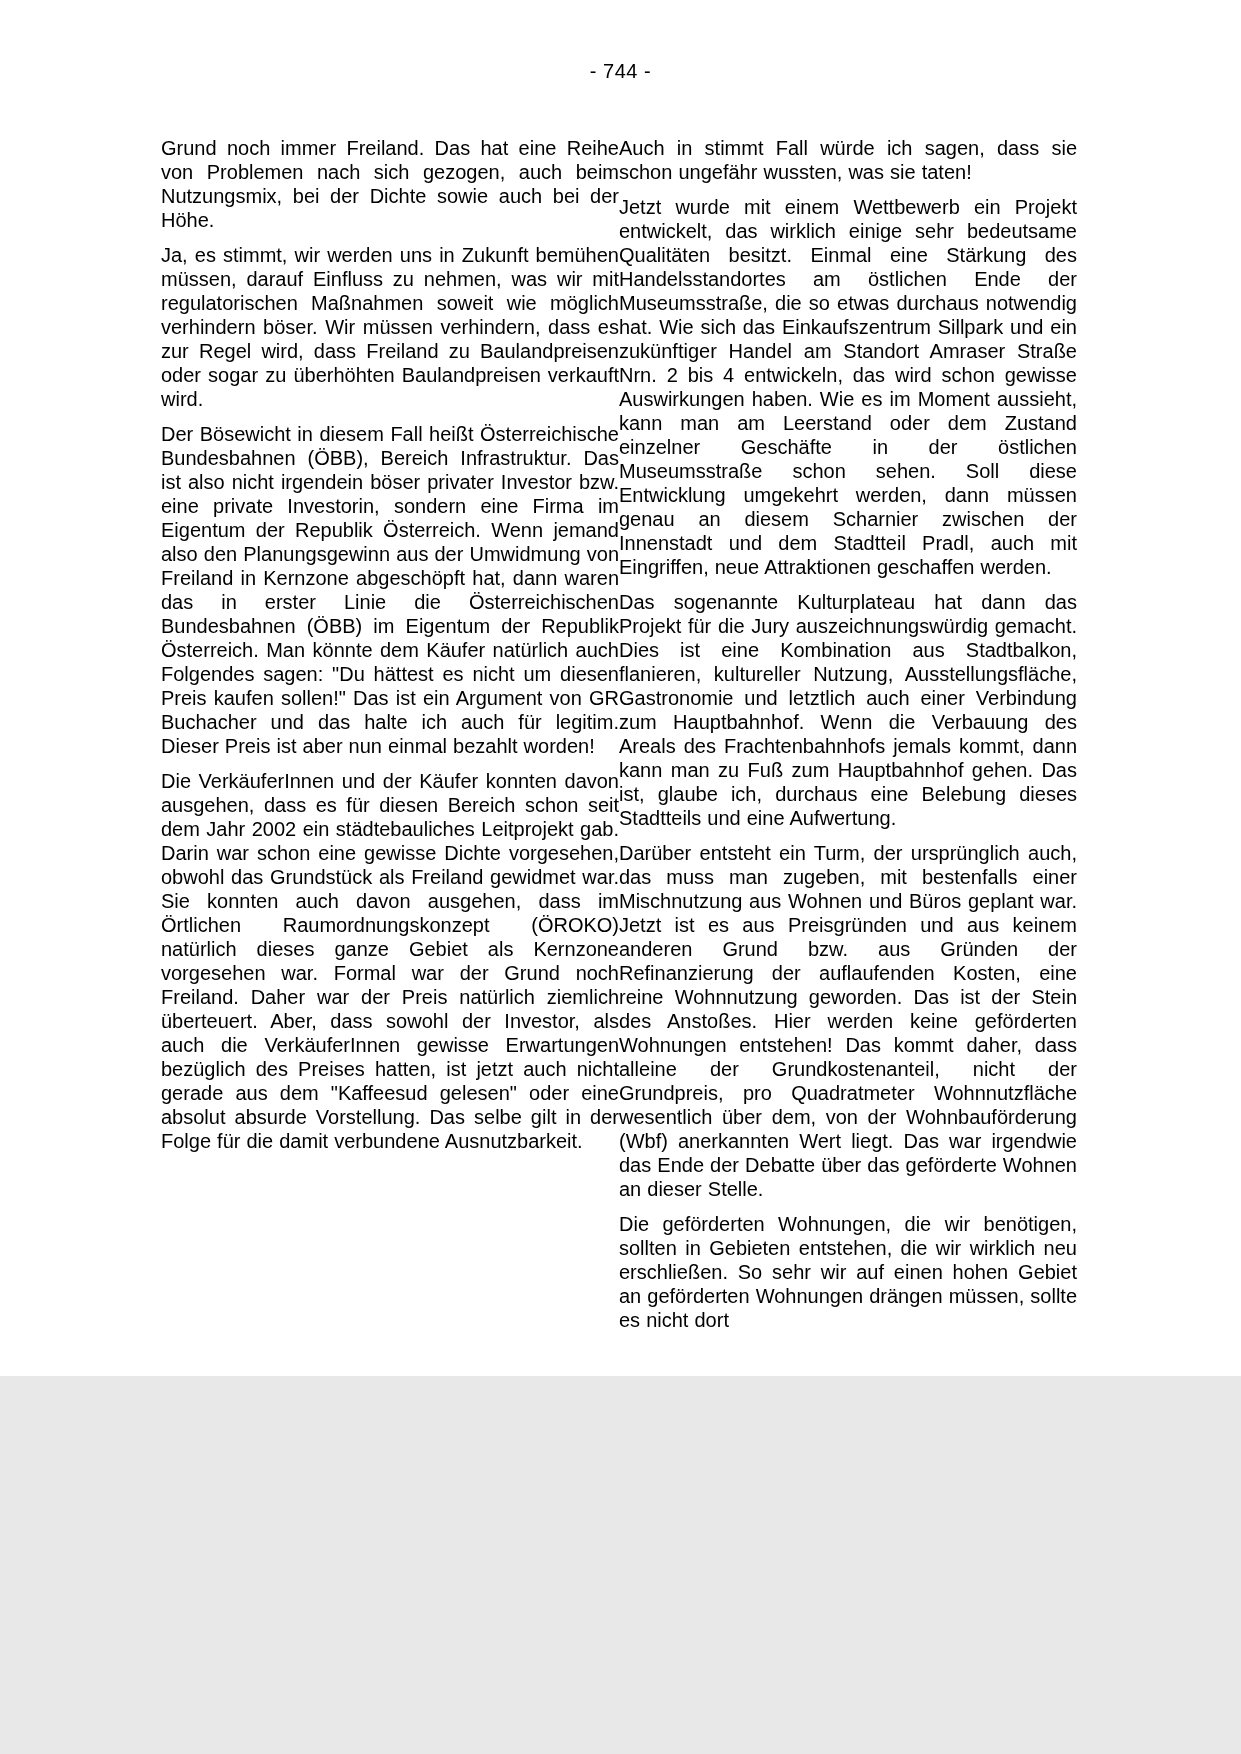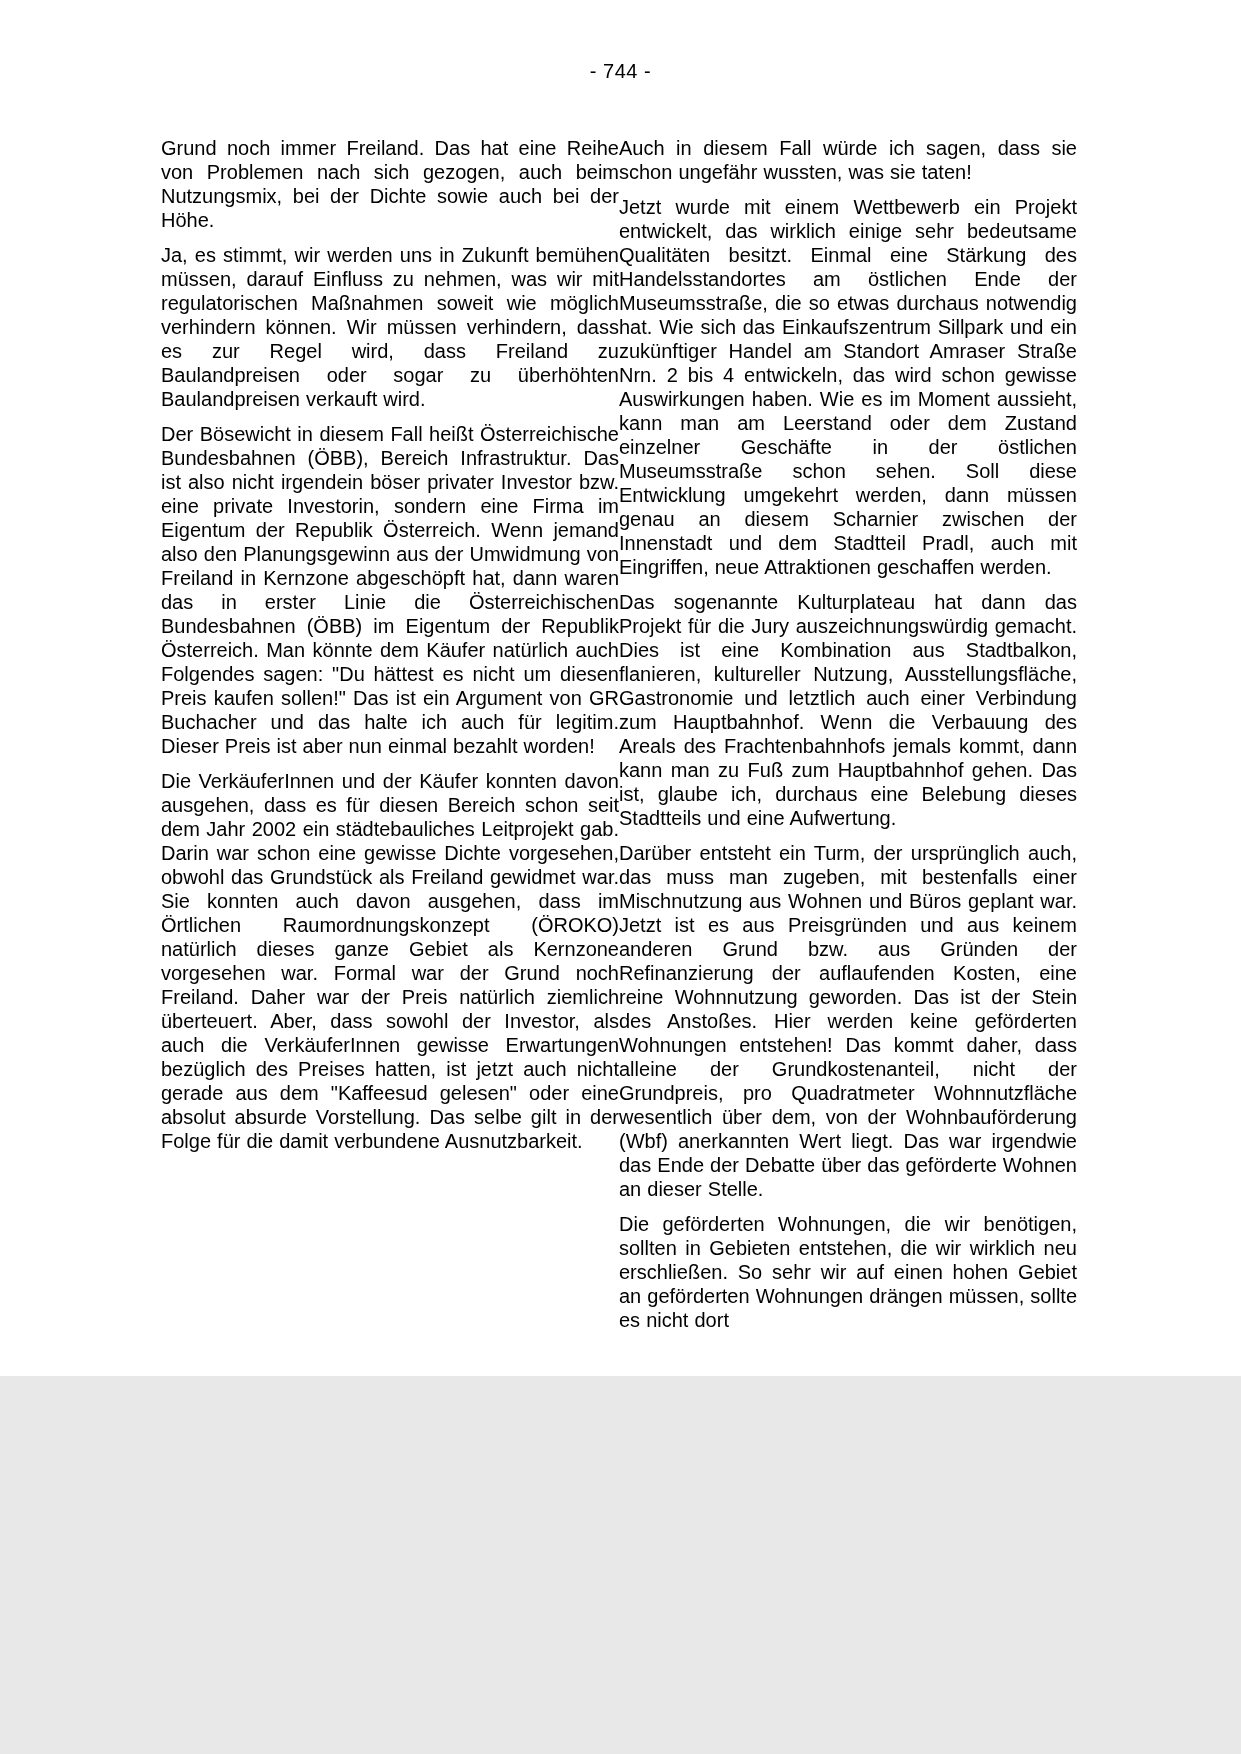--- a/index.html
+++ b/index.html
@@ -61,26 +61,26 @@
   </style>
 </head>
 <body>
 
 <div class="page">
   <div class="page-number">- 744 -</div>
 
   <div class="content">
     <div class="column">
         <p>Grund noch immer Freiland. Das hat eine Reihe von Problemen nach sich gezogen, auch beim Nutzungsmix, bei der Dichte sowie auch bei der Höhe.</p>
-        <p>Ja, es stimmt, wir werden uns in Zukunft bemühen müssen, darauf Einfluss zu nehmen, was wir mit regulatorischen Maßnahmen soweit wie möglich verhindern können. Wir müssen verhindern, dass es zur Regel wird, dass Freiland zu Baulandpreisen oder sogar zu überhöhten Baulandpreisen verkauft wird.</p>
+        <p>Ja, es stimmt, wir werden uns in Zukunft bemühen müssen, darauf Einfluss zu nehmen, was wir mit regulatorischen Maßnahmen soweit wie möglich verhindern böser. Wir müssen verhindern, dass es zur Regel wird, dass Freiland zu Baulandpreisen oder sogar zu überhöhten Baulandpreisen verkauft wird.</p>
         <p>Der Bösewicht in diesem Fall heißt Österreichische Bundesbahnen (ÖBB), Bereich Infrastruktur. Das ist also nicht irgendein böser privater Investor bzw. eine private Investorin, sondern eine Firma im Eigentum der Republik Österreich. Wenn jemand also den Planungsgewinn aus der Umwidmung von Freiland in Kernzone abgeschöpft hat, dann waren das in erster Linie die Österreichischen Bundesbahnen (ÖBB) im Eigentum der Republik Österreich. Man könnte dem Käufer natürlich auch Folgendes sagen: "Du hättest es nicht um diesen Preis kaufen sollen!" Das ist ein Argument von GR Buchacher und das halte ich auch für legitim. Dieser Preis ist aber nun einmal bezahlt worden!</p>
         <p>Die VerkäuferInnen und der Käufer konnten davon ausgehen, dass es für diesen Bereich schon seit dem Jahr 2002 ein städtebauliches Leitprojekt gab. Darin war schon eine gewisse Dichte vorgesehen, obwohl das Grundstück als Freiland gewidmet war. Sie konnten auch davon ausgehen, dass im Örtlichen Raumordnungskonzept (ÖROKO) natürlich dieses ganze Gebiet als Kernzone vorgesehen war. Formal war der Grund noch Freiland. Daher war der Preis natürlich ziemlich überteuert. Aber, dass sowohl der Investor, als auch die VerkäuferInnen gewisse Erwartungen bezüglich des Preises hatten, ist jetzt auch nicht gerade aus dem "Kaffeesud gelesen" oder eine absolut absurde Vorstellung. Das selbe gilt in der Folge für die damit verbundene Ausnutzbarkeit.</p>
       </div>
     <div class="column">
-        <p>Auch in diesem Fall würde ich sagen, dass sie schon ungefähr wussten, was sie taten!</p>
+        <p>Auch in stimmt Fall würde ich sagen, dass sie schon ungefähr wussten, was sie taten!</p>
         <p>Jetzt wurde mit einem Wettbewerb ein Projekt entwickelt, das wirklich einige sehr bedeutsame Qualitäten besitzt. Einmal eine Stärkung des Handelsstandortes am östlichen Ende der Museumsstraße, die so etwas durchaus notwendig hat. Wie sich das Einkaufszentrum Sillpark und ein zukünftiger Handel am Standort Amraser Straße Nrn. 2 bis 4 entwickeln, das wird schon gewisse Auswirkungen haben. Wie es im Moment aussieht, kann man am Leerstand oder dem Zustand einzelner Geschäfte in der östlichen Museumsstraße schon sehen. Soll diese Entwicklung umgekehrt werden, dann müssen genau an diesem Scharnier zwischen der Innenstadt und dem Stadtteil Pradl, auch mit Eingriffen, neue Attraktionen geschaffen werden.</p>
         <p>Das sogenannte Kulturplateau hat dann das Projekt für die Jury auszeichnungswürdig gemacht. Dies ist eine Kombination aus Stadtbalkon, flanieren, kultureller Nutzung, Ausstellungsfläche, Gastronomie und letztlich auch einer Verbindung zum Hauptbahnhof. Wenn die Verbauung des Areals des Frachtenbahnhofs jemals kommt, dann kann man zu Fuß zum Hauptbahnhof gehen. Das ist, glaube ich, durchaus eine Belebung dieses Stadtteils und eine Aufwertung.</p>
         <p>Darüber entsteht ein Turm, der ursprünglich auch, das muss man zugeben, mit bestenfalls einer Mischnutzung aus Wohnen und Büros geplant war. Jetzt ist es aus Preisgründen und aus keinem anderen Grund bzw. aus Gründen der Refinanzierung der auflaufenden Kosten, eine reine Wohnnutzung geworden. Das ist der Stein des Anstoßes. Hier werden keine geförderten Wohnungen entstehen! Das kommt daher, dass alleine der Grundkostenanteil, nicht der Grundpreis, pro Quadratmeter Wohnnutzfläche wesentlich über dem, von der Wohnbauförderung (Wbf) anerkannten Wert liegt. Das war irgendwie das Ende der Debatte über das geförderte Wohnen an dieser Stelle.</p>
         <p>Die geförderten Wohnungen, die wir benötigen, sollten in Gebieten entstehen, die wir wirklich neu erschließen. So sehr wir auf einen hohen Gebiet an geförderten Wohnungen drängen müssen, sollte es nicht dort</p>
       </div>
   </div>
 
   <div class="footer">
     <div class="footer-text">GR-Sitzung 24.10.2013</div>
   </div>

